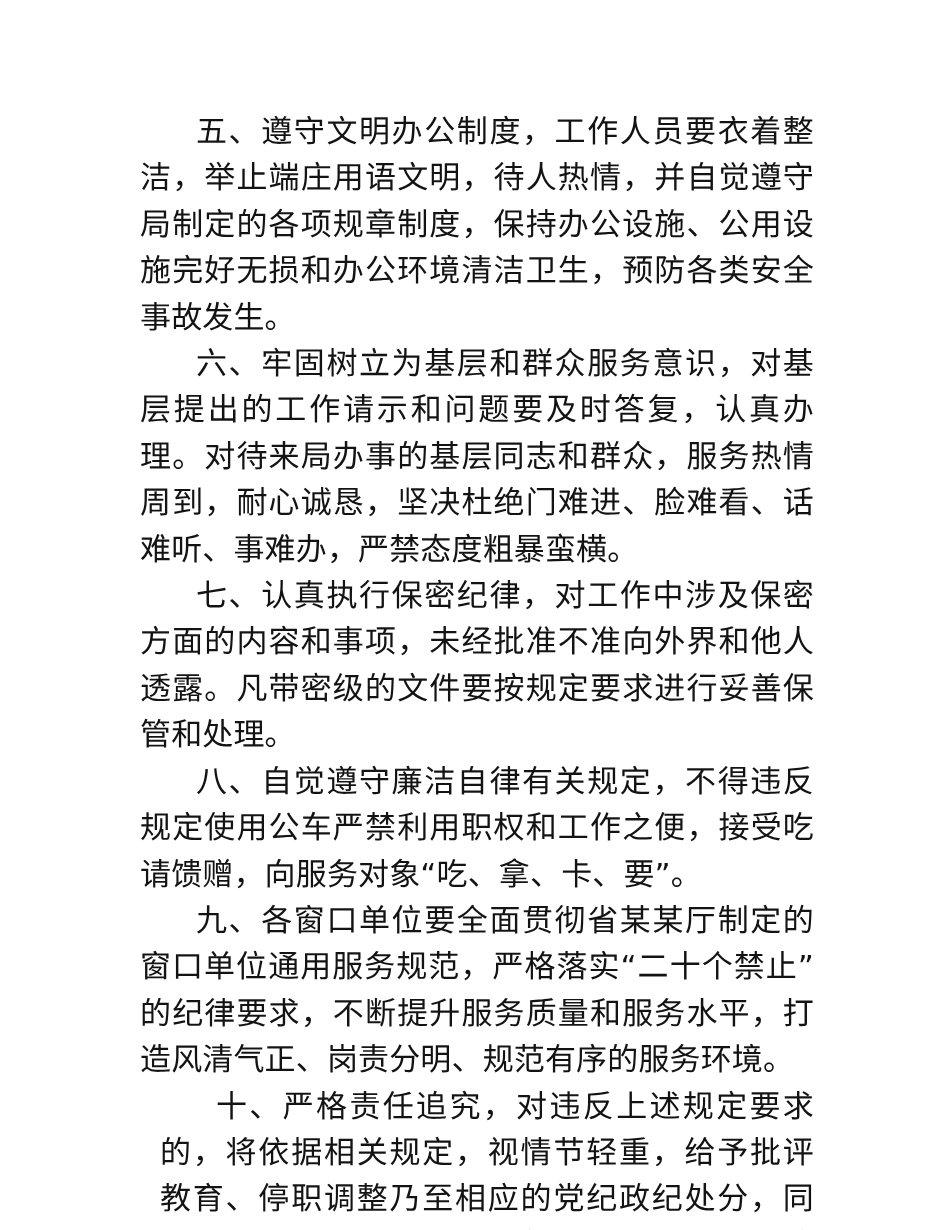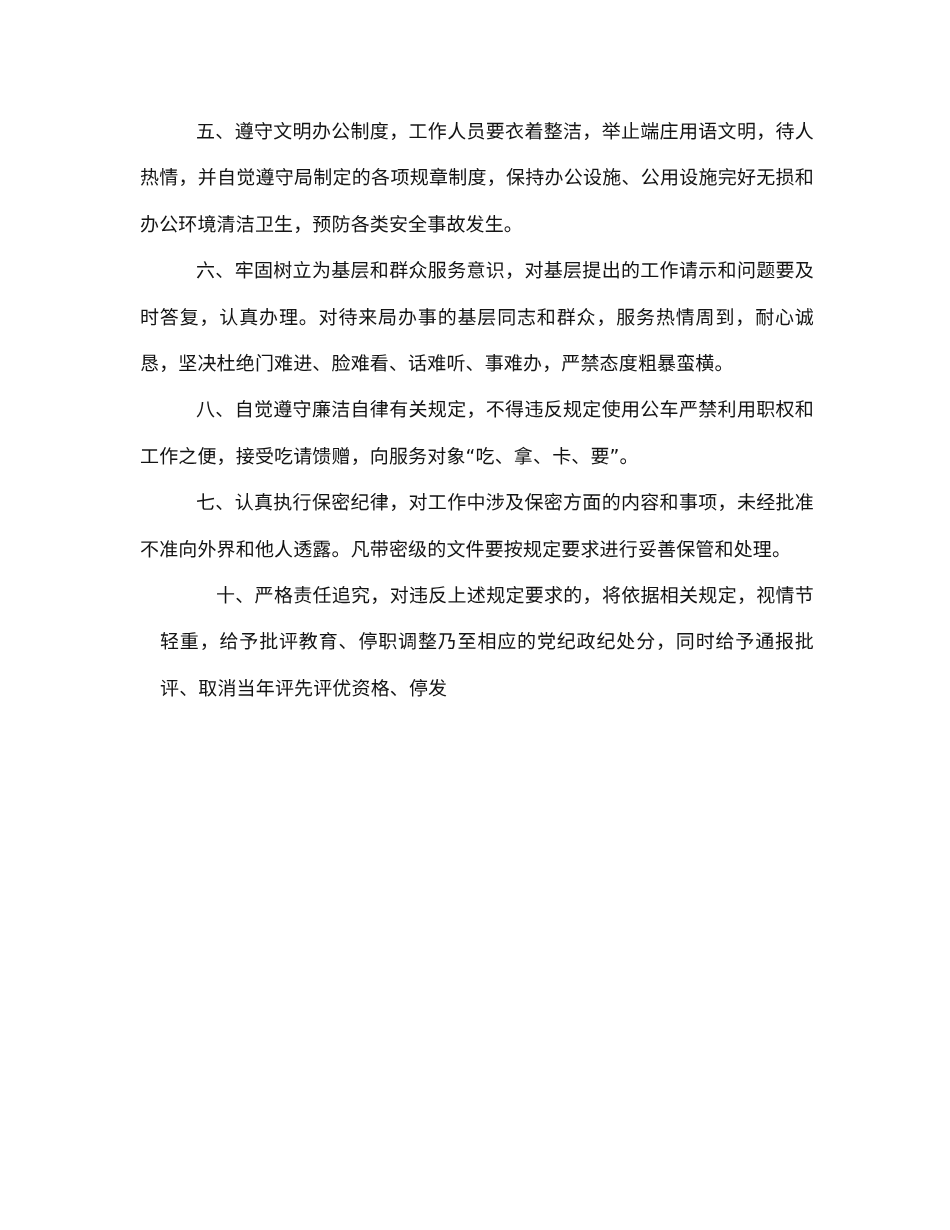--- a/index.html
+++ b/index.html
@@ -27,21 +27,21 @@
     position: absolute;
     left: 140px;
     top: 108px;
     width: 674px;
   }
 
   .para {
     margin: 0;
     padding: 0;
     color: #131313;
-    font-size: 19px;
+    font-size: 31px;
     line-height: 46.4px;
     text-align: justify;
     text-justify: inter-character;
     text-indent: 56px;
     letter-spacing: 0.15px;
     font-weight: 500;
     -webkit-font-smoothing: antialiased;
   }
 
   
@@ -53,21 +53,22 @@
 </head>
 <body>
 
 <div class="page">
   <div class="doc-body">
 
     <p class="para">五、遵守文明办公制度，工作人员要衣着整洁，举止端庄用语文明，待人热情，并自觉遵守局制定的各项规章制度，保持办公设施、公用设施完好无损和办公环境清洁卫生，预防各类安全事故发生。</p>
 
     <p class="para">六、牢固树立为基层和群众服务意识，对基层提出的工作请示和问题要及时答复，认真办理。对待来局办事的基层同志和群众，服务热情周到，耐心诚恳，坚决杜绝门难进、脸难看、话难听、事难办，严禁态度粗暴蛮横。</p>
 
+    <p class="para">七、认真执行保密纪律，对工作中涉及保密方面的内容和事项，未经批准不准向外界和他人透露。凡带密级的文件要按规定要求进行妥善保管和处理。</p>
+
     <p class="para">八、自觉遵守廉洁自律有关规定，不得违反规定使用公车严禁利用职权和工作之便，接受吃请馈赠，向服务对象“吃、拿、卡、要”。</p>
 
-    <p class="para">七、认真执行保密纪律，对工作中涉及保密方面的内容和事项，未经批准不准向外界和他人透露。凡带密级的文件要按规定要求进行妥善保管和处理。</p>
-
+    <p class="para">九、各窗口单位要全面贯彻省某某厅制定的窗口单位通用服务规范，严格落实“二十个禁止”的纪律要求，不断提升服务质量和服务水平，打造风清气正、岗责分明、规范有序的服务环境。</p>
 
     <p class="para continued">十、严格责任追究，对违反上述规定要求的，将依据相关规定，视情节轻重，给予批评教育、停职调整乃至相应的党纪政纪处分，同时给予通报批评、取消当年评先评优资格、停发</p>
 
   </div>
 </div>
 
 </body></html>

